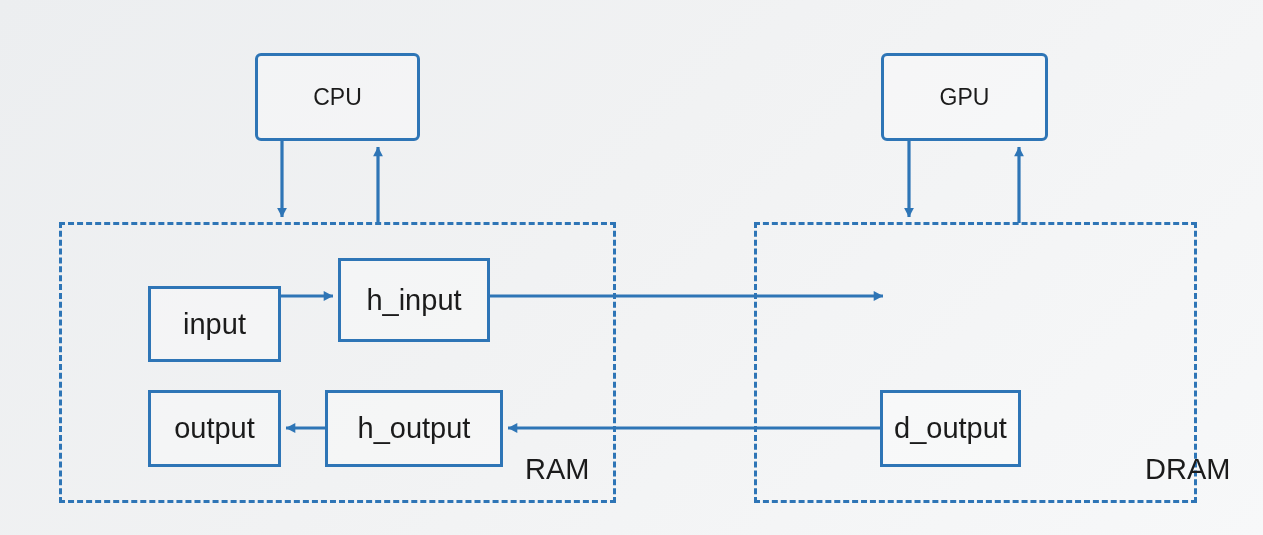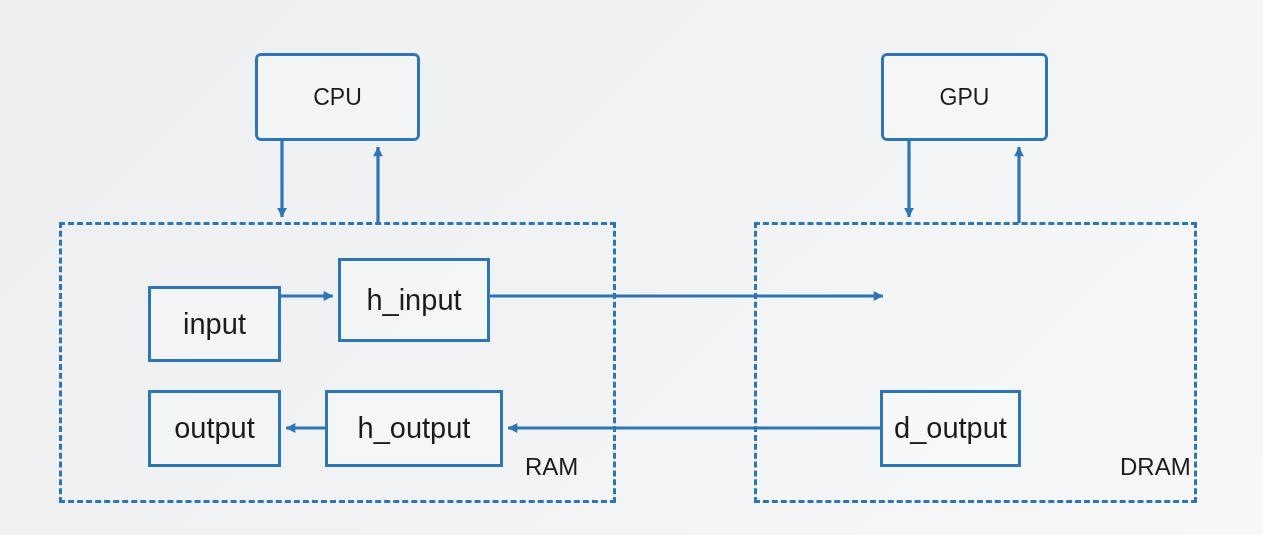--- a/index.html
+++ b/index.html
@@ -30,21 +30,21 @@
 
   
   .region {
     position: absolute;
     border: 3px dashed #2E75B6;
     box-sizing: border-box;
     background: transparent;
   }
   .region-label {
     position: absolute;
-    font-size: 24px;
+    font-size: 29px;
     color: #1b1b1b;
     line-height: 1;
     white-space: nowrap;
   }
 
   
   .proc {
     position: absolute;
     box-sizing: border-box;
     border: 3px solid #2E75B6;
@@ -109,21 +109,21 @@
       <line x1="880" y1="428" x2="508" y2="428" marker-end="url(#ah-left)"></line>
 
       <line x1="325" y1="428" x2="286" y2="428" marker-end="url(#ah-left)"></line>
     </g>
   </svg>
 
   <div class="region" style="left:59px; top:222px; width:557px; height:281px;"></div>
   <div class="region-label" style="left:525px; top:455px;">RAM</div>
 
   <div class="region" style="left:754px; top:222px; width:443px; height:281px;"></div>
-  <div class="region-label" style="left:1120px; top:455px;">DRAM</div>
+  <div class="region-label" style="left:1145px; top:455px;">DRAM</div>
 
   <div class="proc" style="left:255px; top:53px; width:165px; height:88px;">
     <span>CPU</span>
   </div>
 
   <div class="proc" style="left:881px; top:53px; width:167px; height:88px;">
     <span>GPU</span>
   </div>
 
   <div class="buf" style="left:148px; top:258px; width:133px; height:76px;margin-top:28px;">

